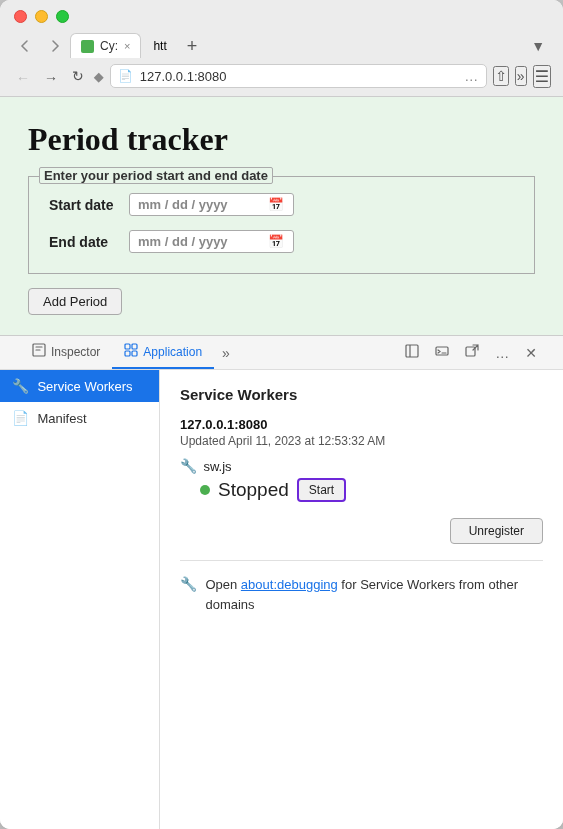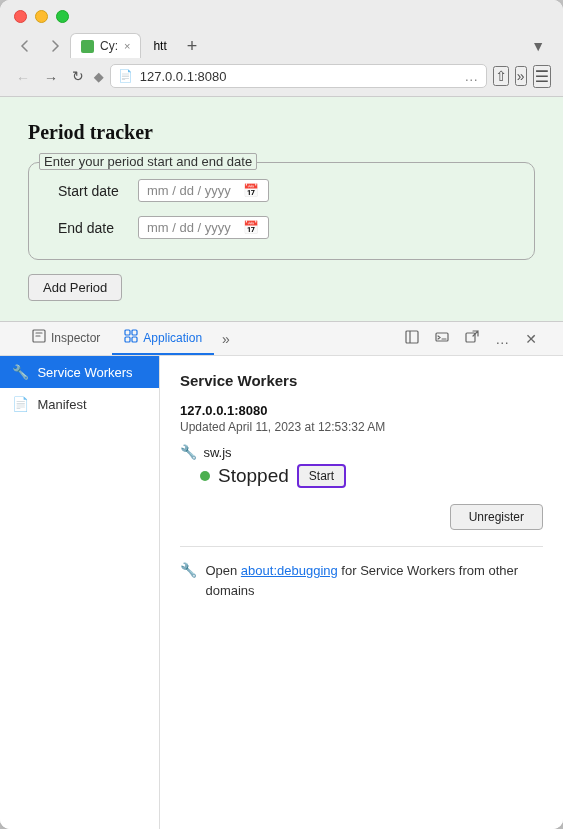--- a/index.html
+++ b/index.html
@@ -155,32 +155,33 @@
     .addr-share { font-size: 14px; color: #555; cursor: pointer; }
     .addr-more { font-size: 14px; color: #555; cursor: pointer; }
     .addr-hamburger { font-size: 16px; color: #555; cursor: pointer; }
     
     .page-content {
       background: #e8f5e9;
       padding: 24px 28px 20px 28px;
       flex-shrink: 0;
     }
     .page-title {
-      font-size: 20px;
+      font-size: 32px;
       font-weight: 700;
       color: #111;
       margin-bottom: 18px;
       font-family: Georgia, serif;
     }
     .fieldset-box {
       border: 1px solid #aaa;
-      border-radius: 10px;
-      padding: 16px 20px 20px 29px;
+      border-radius: 0;
+      padding: 16px 20px 20px 20px;
       background: transparent;
       position: relative;
+      font-weight: bold;
     }
     .fieldset-legend {
       position: absolute;
       top: -10px;
       left: 10px;
       background: #e8f5e9;
       padding: 0 4px;
       font-size: 13px;
       color: #333;
       border: 1px solid #aaa;
@@ -201,21 +202,21 @@
       border: 1px solid #aaa;
       border-radius: 3px;
       padding: 3px 8px;
       font-size: 13px;
       color: #666;
       background: #fff;
       display: flex;
       align-items: center;
       gap: 8px;
       cursor: pointer;
-      width: 131px;
+      width: 165px;
       justify-content: space-between;
     }
     .date-input span { color: #888; font-size: 13px; }
     .date-input .cal-icon { font-size: 13px; color: #555; }
     .add-period-btn {
       margin-top: 14px;
       background: #f0f0f0;
       border: 1px solid #aaa;
       border-radius: 4px;
       padding: 5px 14px;

